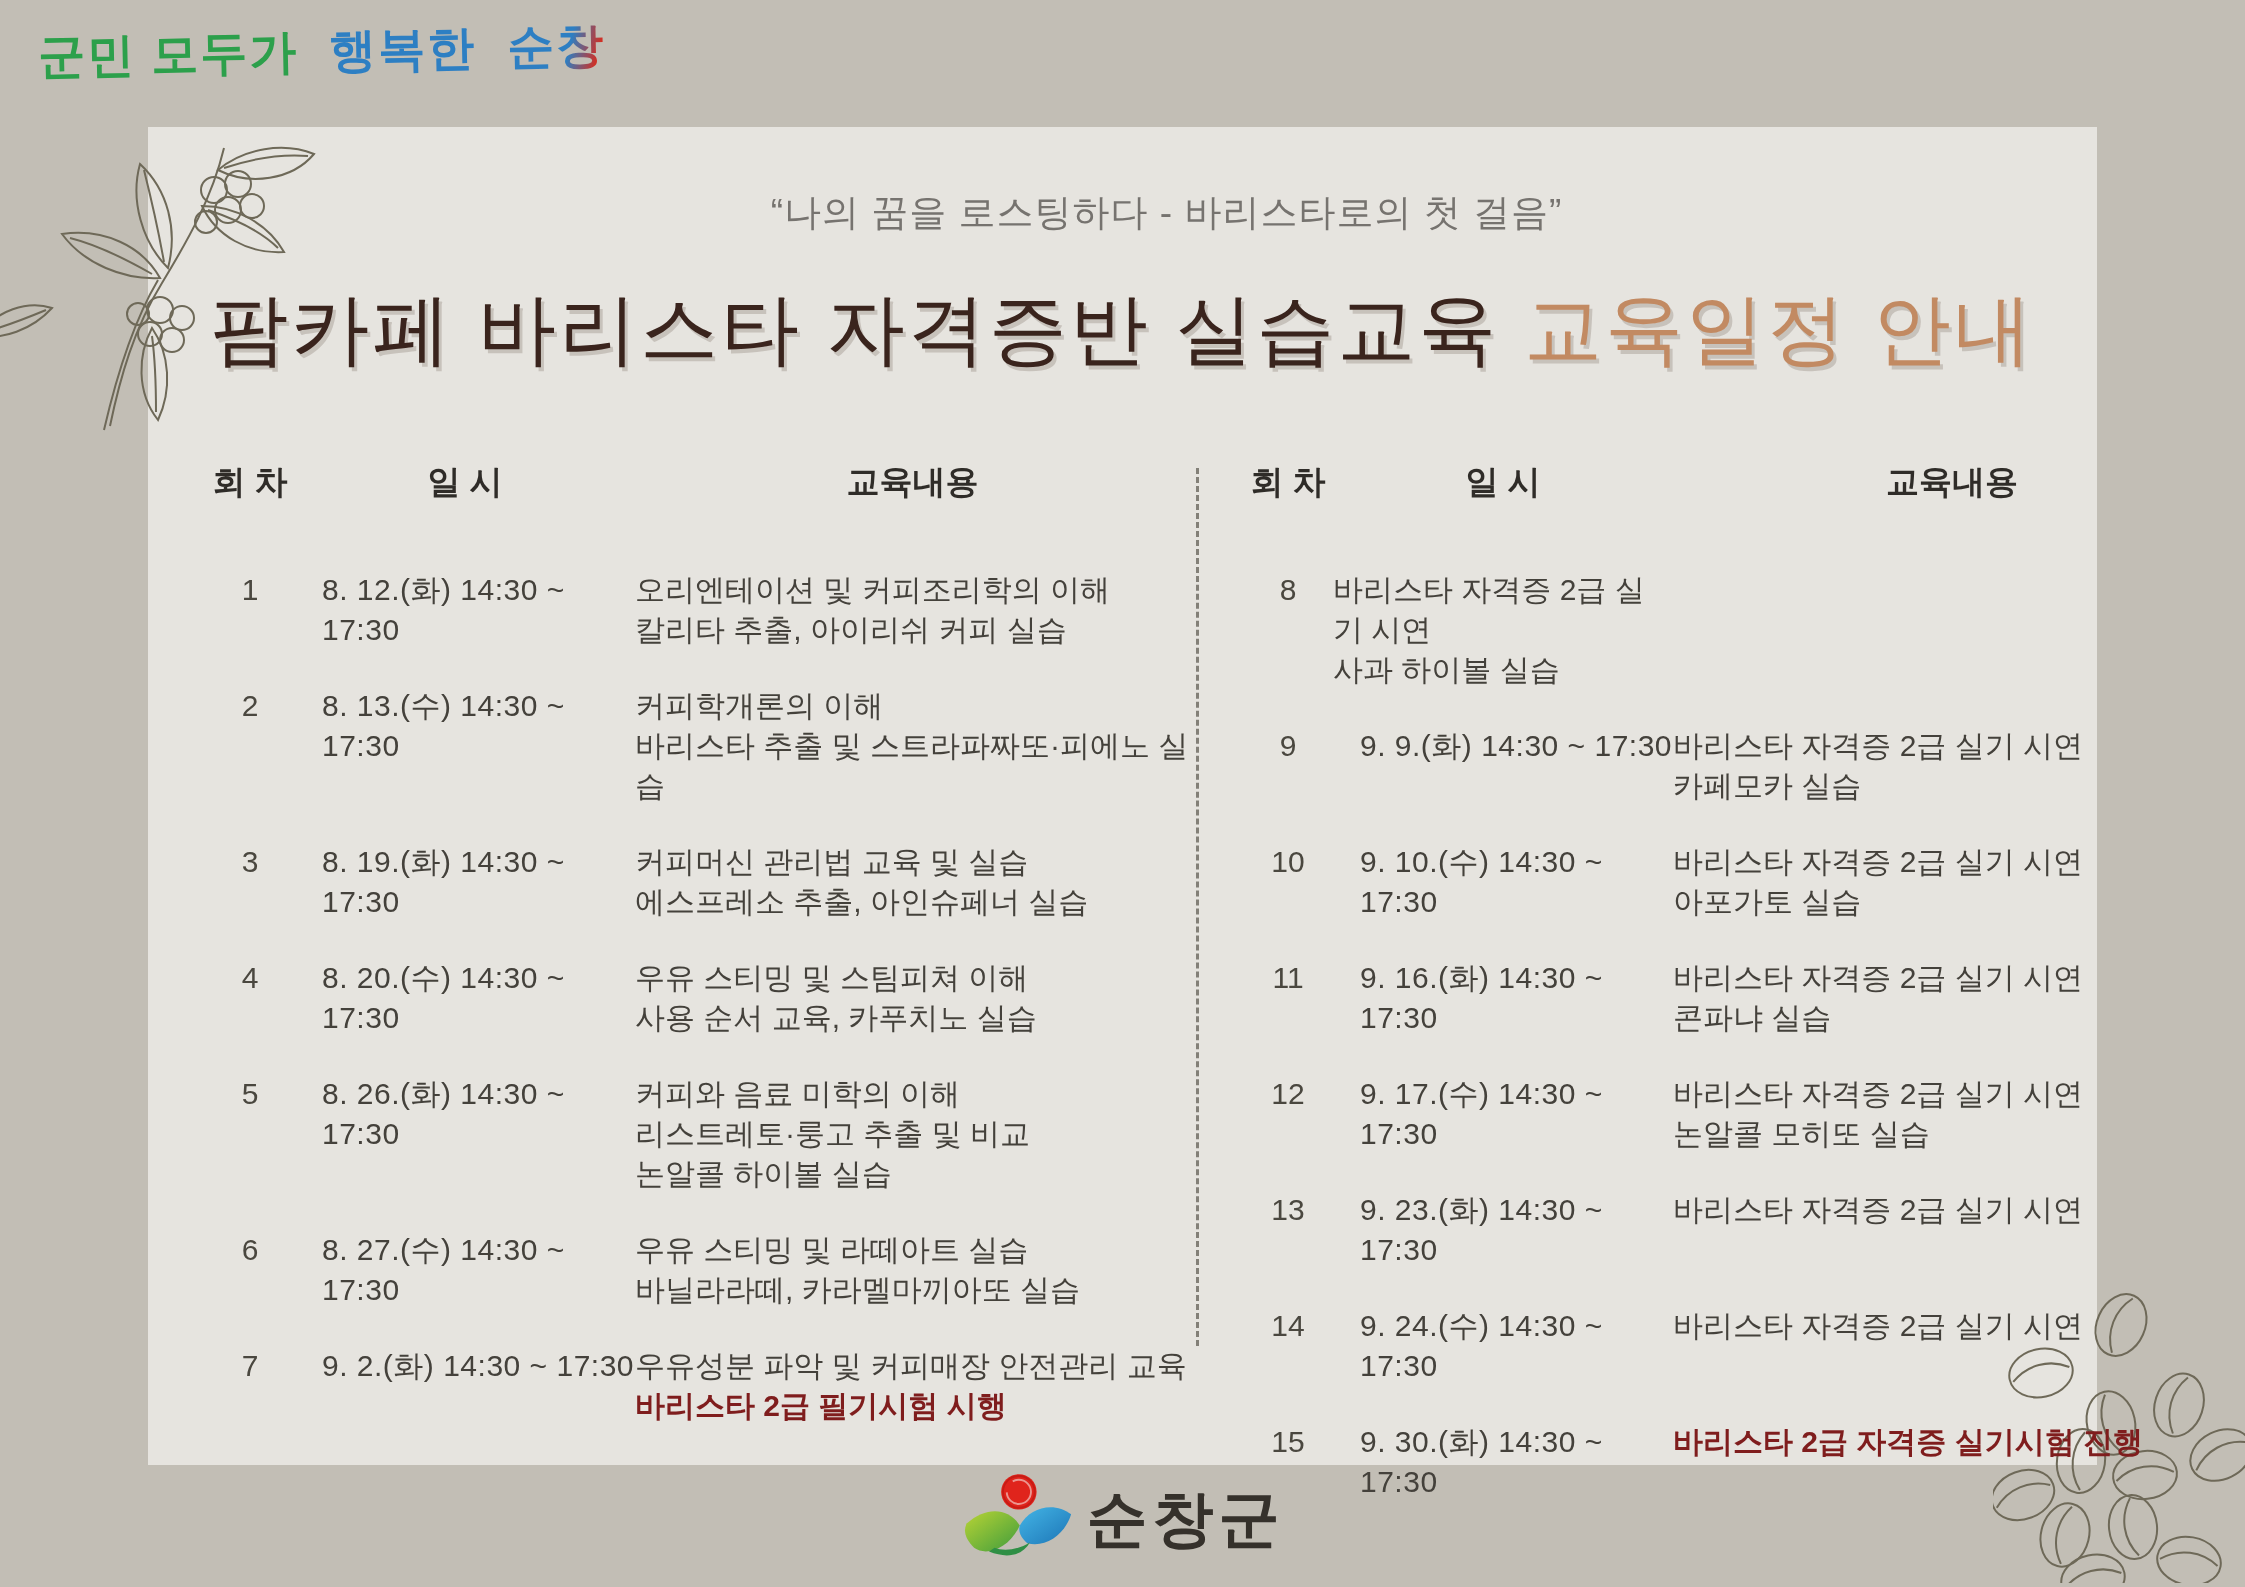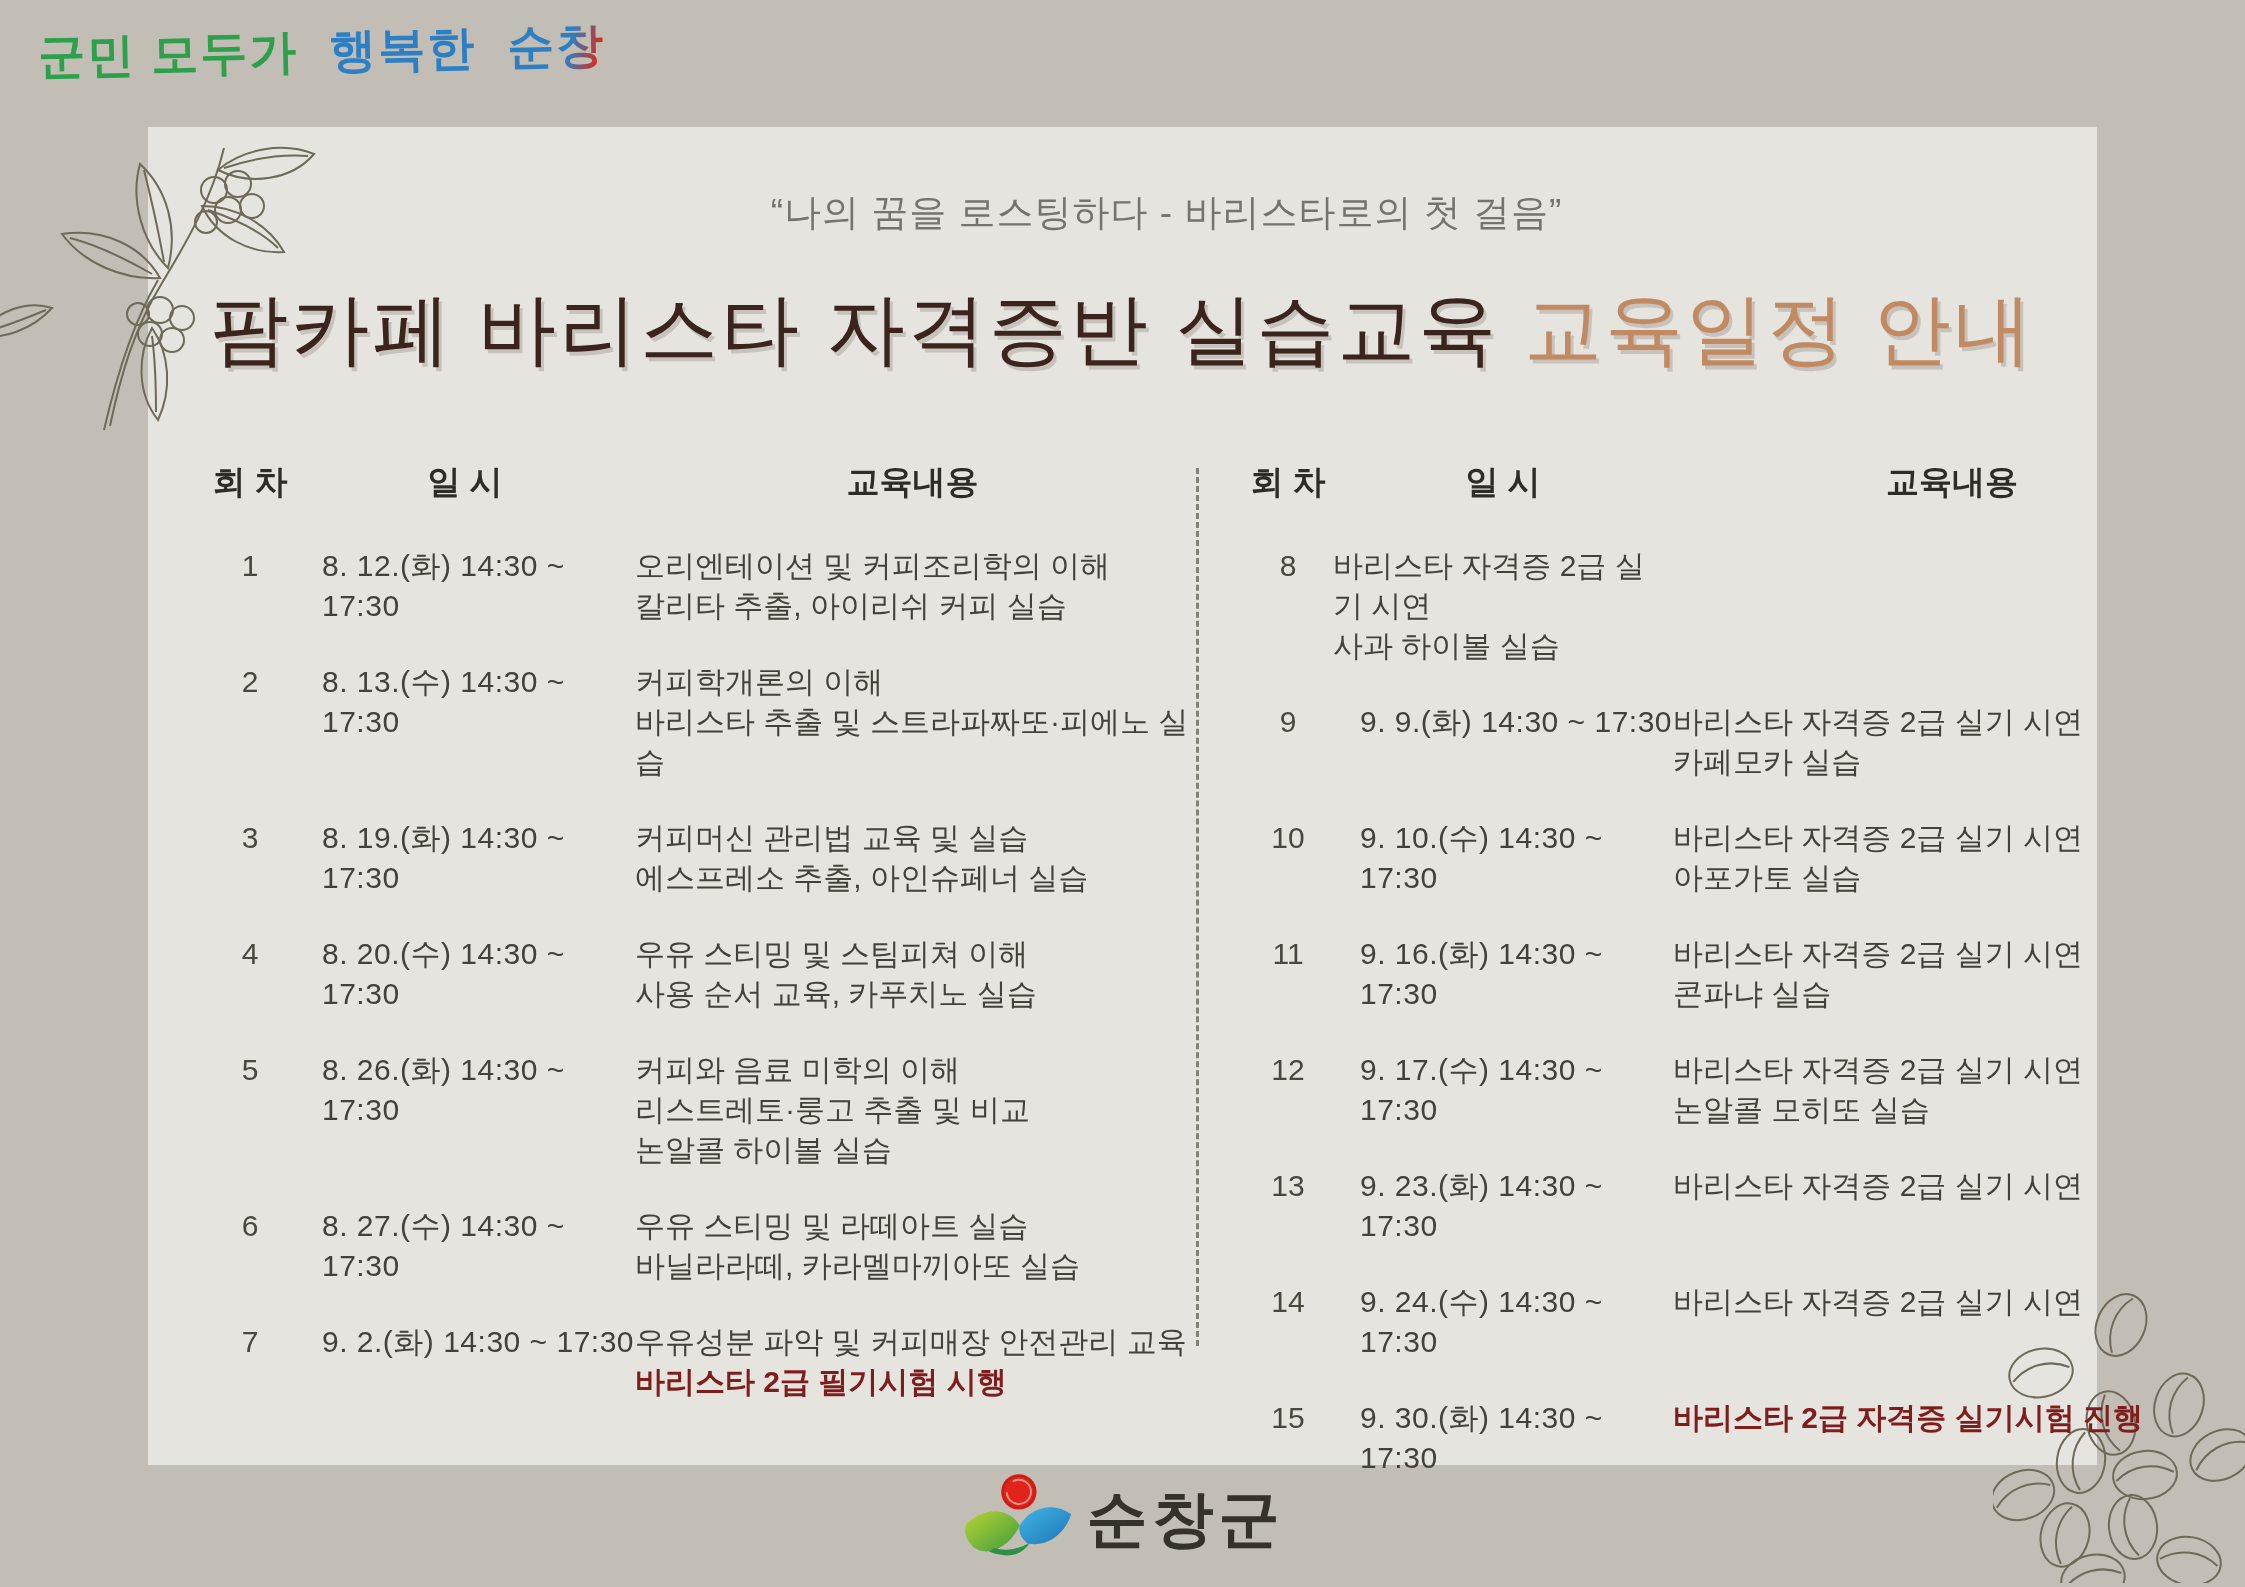--- a/index.html
+++ b/index.html
@@ -39,21 +39,21 @@
     white-space:nowrap;
   }
   .title .accent{color:#c28a62;}
   
   .table{position:absolute;top:462px;display:flex;flex-direction:column;z-index:3;}
   .table-left{left:205px;width:985px;}
   .table-right{left:1243px;width:988px;}
   .thead{
     display:grid;grid-template-columns:90px 340px 1fr;
     font-size:33px;font-weight:700;color:#2f2c28;line-height:40px;
-    margin-bottom:44px;
+    margin-bottom:68px;
   }
   .thead .h{text-align:center;}
   .rows{display:flex;flex-direction:column;gap:36px;}
   .t-row{
     display:grid;grid-template-columns:90px 340px 1fr;
     font-size:30px;color:#44413b;line-height:40px;
   }
   .cell-no{text-align:center;color:#4a473f;}
   .cell-date{letter-spacing:.5px;margin-left:27px;}
   .cell-content .line{display:block;}

